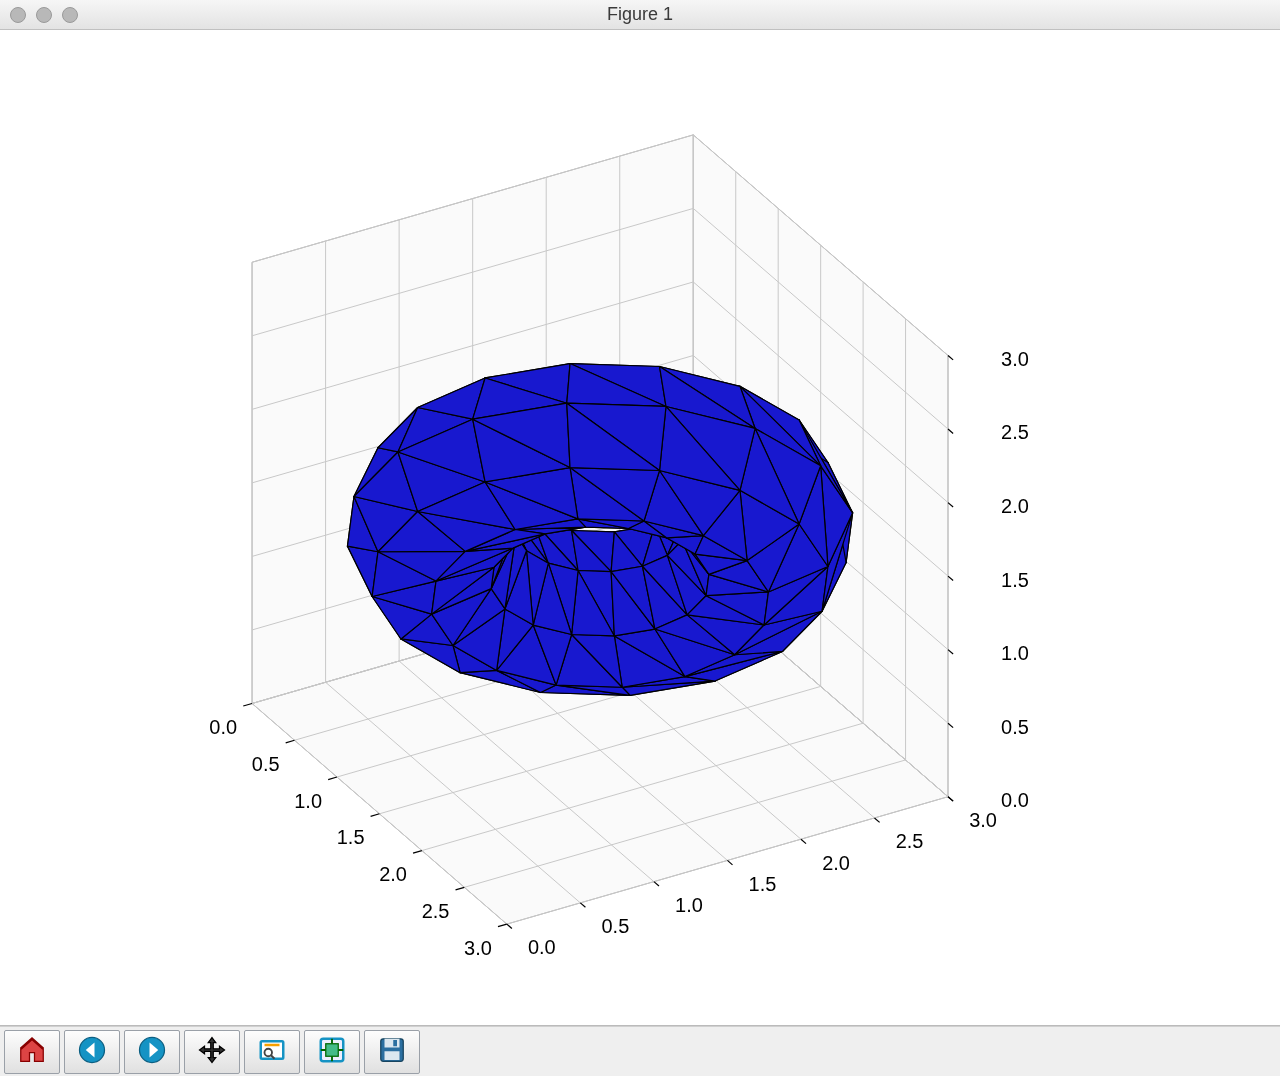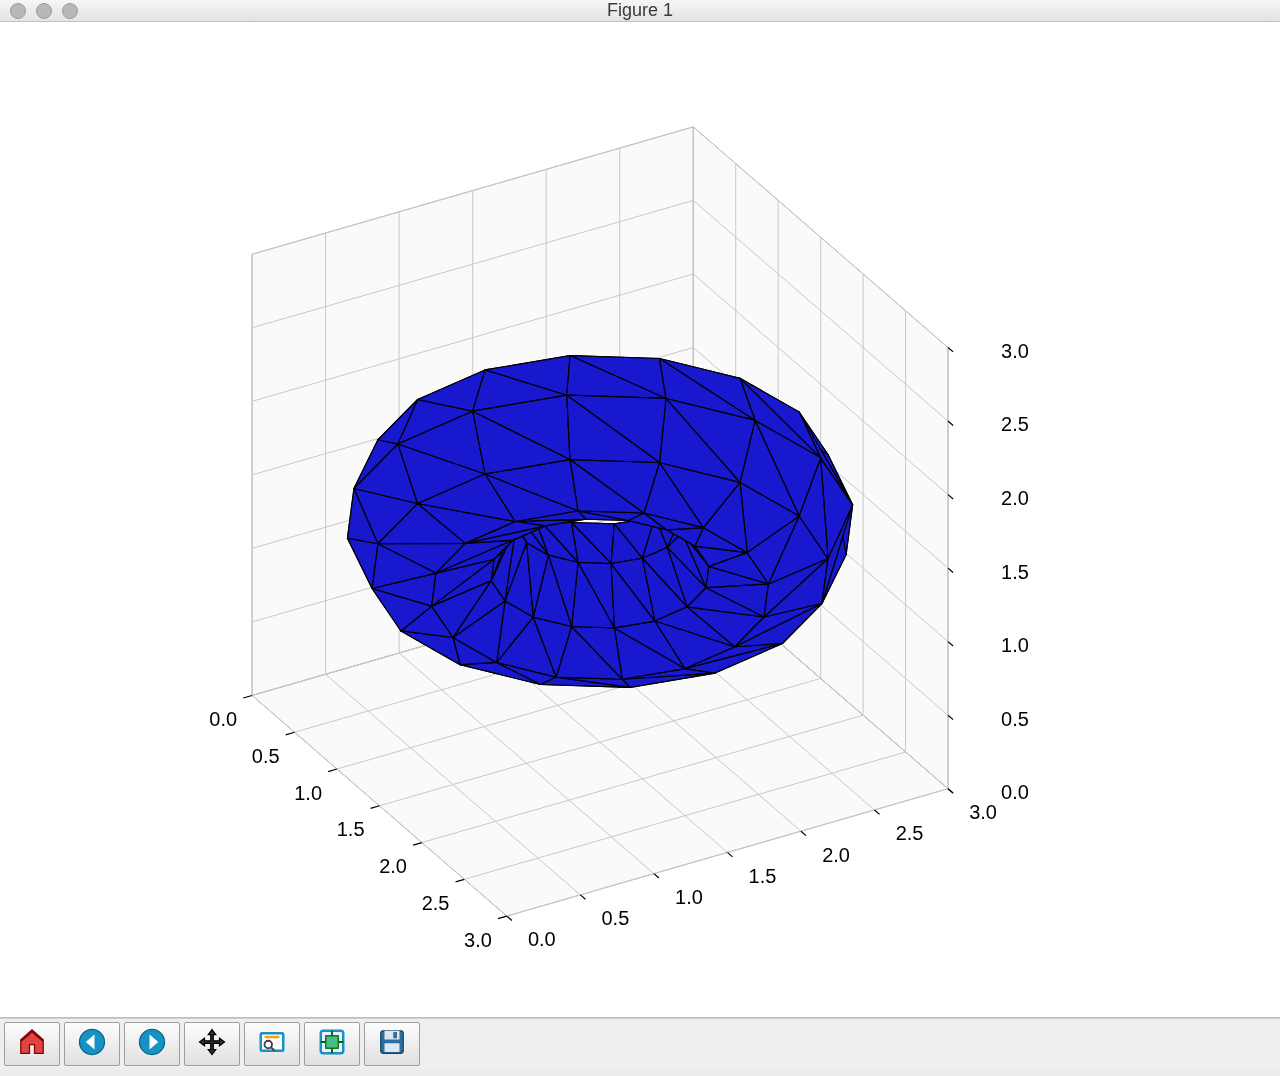--- a/index.html
+++ b/index.html
@@ -6,21 +6,21 @@
   body {
     margin: 0;
     padding: 0;
     width: 1280px;
     height: 1076px;
     font-family: -apple-system, "Lucida Grande", Arial, sans-serif;
     background: #ececec;
     overflow: hidden;
   }
   .titlebar {
-    height: 22px;
+    height: 30px;
     background: linear-gradient(#f6f6f6, #e3e3e3);
     border-bottom: 1px solid #c0c0c0;
     display: flex;
     align-items: center;
     padding: 0 10px;
     position: relative;
   }
   .traffic {
     display: flex;
     gap: 10px;

